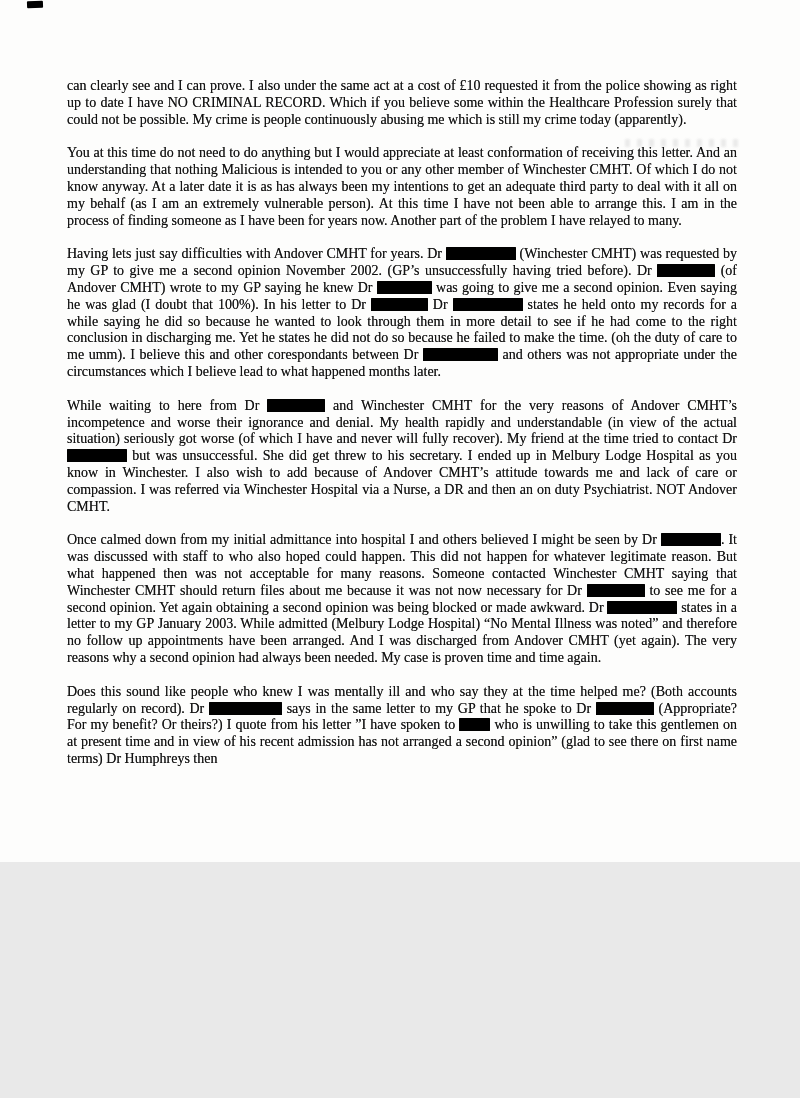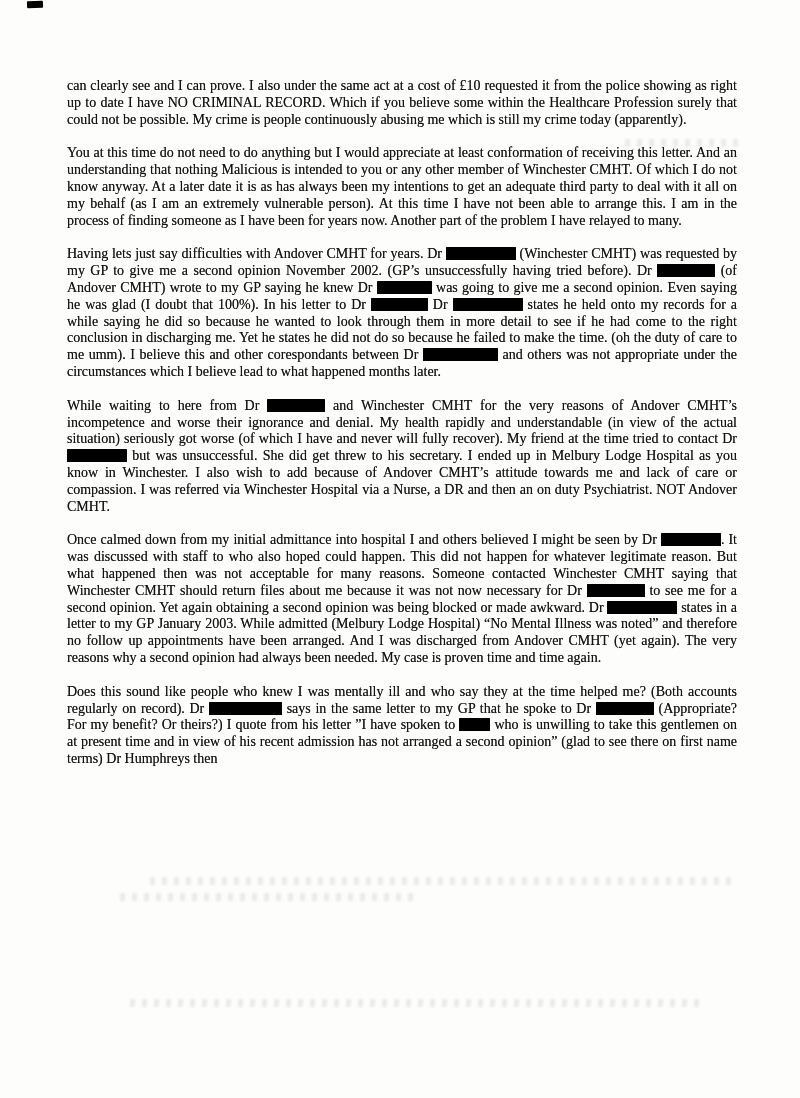--- a/index.html
+++ b/index.html
@@ -3,21 +3,21 @@
 <meta charset="utf-8">
 <style>
   html, body { margin: 0; padding: 0; }
   body {
     width: 800px; height: 1098px;
     background: #e9e9e9;
     font-family: "Liberation Serif", "DejaVu Serif", serif;
   }
   .page {
     position: relative;
-    width: 800px; height: 1098px;
+    width: 800px; height: 862px;
     background: var(--page-bg, #fdfdfc);
     overflow: hidden;
   }
   .letter-body {
     position: absolute;
     left: 67px; top: 78px;
     width: 670px;
     color: var(--ink, #141414);
     font-size: 14px;
     line-height: 16.8px;

